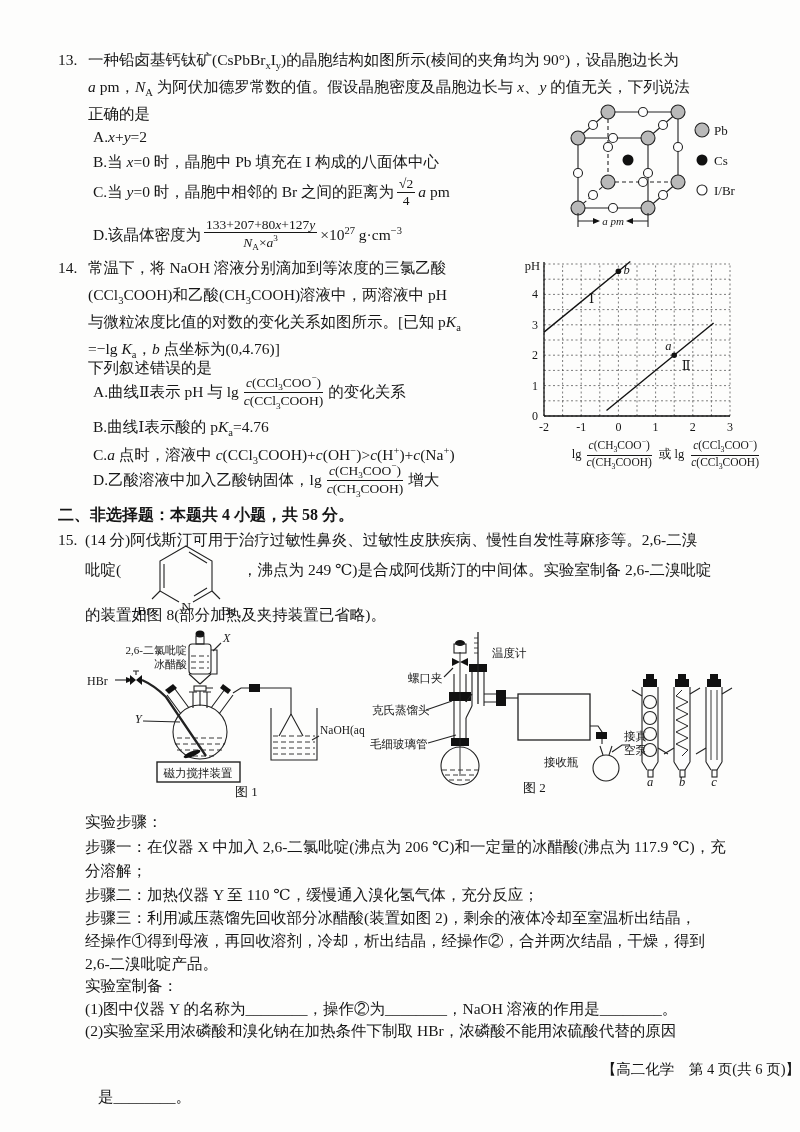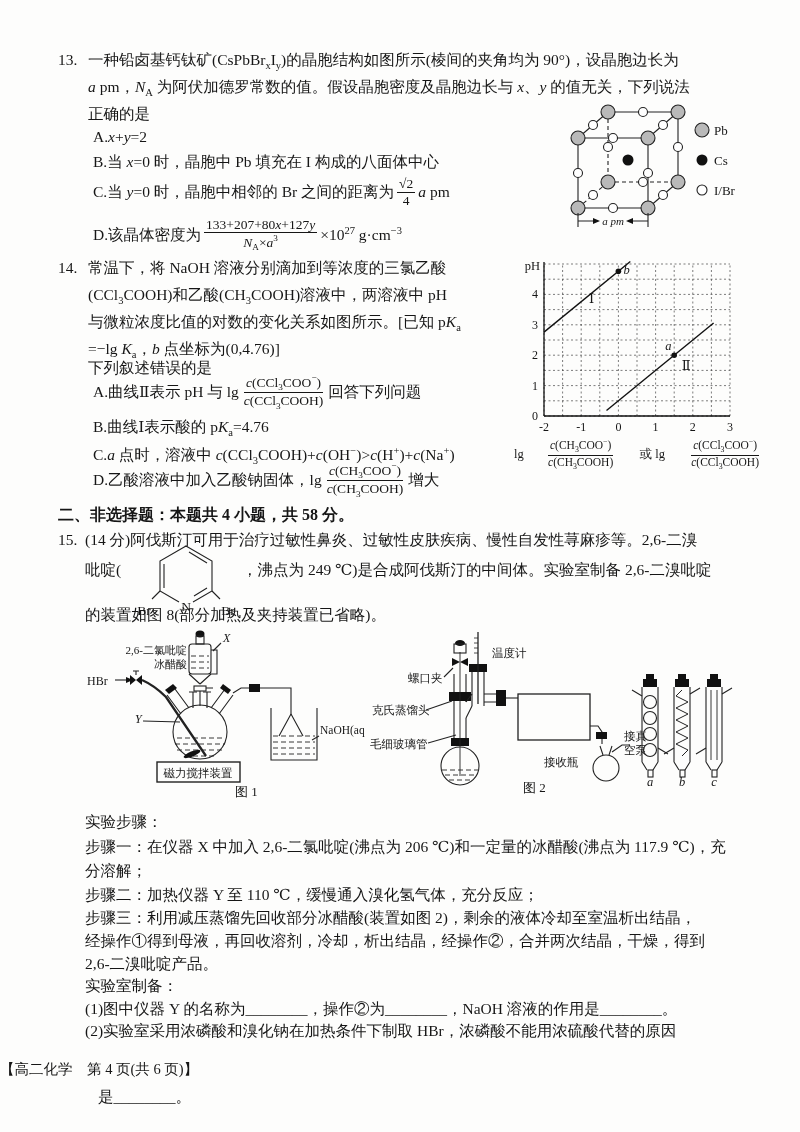--- a/index.html
+++ b/index.html
@@ -18,21 +18,21 @@
   .abs{position:absolute;}
   svg text{fill:#161616;font-family:"Liberation Serif","DejaVu Serif",serif;}
   .ln{stroke:#222;stroke-width:1.1;fill:none;}
   .ln2{stroke:#222;stroke-width:2.3;fill:none;}
   .dsh{stroke:#222;stroke-width:1.1;fill:none;stroke-dasharray:4 3;}
   .lq{stroke:#222;stroke-width:.9;fill:none;stroke-dasharray:5 3;}
   .fl{fill:#111;stroke:none;}
   .gray{fill:#b9b9b9;stroke:#222;stroke-width:1.1;}
   .wht{fill:#fff;stroke:#222;stroke-width:1.1;}
   .blk{fill:#111;stroke:none;}
-  .footer{position:absolute;left:0;width:800px;text-align:left;font-size:14.5px;}
+  .footer{position:absolute;left:0;width:800px;text-align:right;font-size:14.5px;}
 </style>
 </head>
 <body>
 
 <div class="page">
 
   <div class="tl" style="left:58px;top:50px">13.</div>
   <div class="tl" style="left:88px;top:50px">一种铅卤基钙钛矿(CsPbBr<sub>x</sub>I<sub>y</sub>)的晶胞结构如图所示(棱间的夹角均为 90°)，设晶胞边长为</div>
   <div class="tl" style="left:88px;top:77px"><i>a</i> pm，<i>N</i><sub>A</sub> 为阿伏加德罗常数的值。假设晶胞密度及晶胞边长与 <i>x</i>、<i>y</i> 的值无关，下列说法</div>
   <div class="tl" style="left:88px;top:104px">正确的是</div>
@@ -114,21 +114,21 @@
   <div class="tl" style="left:88px;top:285px">(CCl<sub>3</sub>COOH)和乙酸(CH<sub>3</sub>COOH)溶液中，两溶液中 pH</div>
   <div class="tl" style="left:88px;top:312px">与微粒浓度比值的对数的变化关系如图所示。[已知 p<i>K</i><sub>a</sub></div>
   <div class="tl" style="left:88px;top:339px">=−lg <i>K</i><sub>a</sub>，<i>b</i> 点坐标为(0,4.76)]</div>
   <div class="tl" style="left:88px;top:358px">下列叙述错误的是</div>
   <div class="fr" style="left:93px;top:372px;height:40px">
     <span>A.曲线Ⅱ表示 pH 与 lg</span>
     <span class="frac">
       <span class="fn"><i>c</i>(CCl<sub>3</sub>COO<sup>−</sup>)</span>
       <span class="fd"><i>c</i>(CCl<sub>3</sub>COOH)</span>
     </span>
-    <span>回答下列问题</span>
+    <span>的变化关系</span>
   </div>
   <div class="tl" style="left:93px;top:417px">B.曲线Ⅰ表示酸的 p<i>K</i><sub>a</sub>=4.76</div>
   <div class="tl" style="left:93px;top:441px">C.<i>a</i> 点时，溶液中 <i>c</i>(CCl<sub>3</sub>COOH)+<i>c</i>(OH<sup>−</sup>)&gt;<i>c</i>(H<sup>+</sup>)+<i>c</i>(Na<sup>+</sup>)</div>
   <div class="fr" style="left:93px;top:458px;height:44px">
     <span>D.乙酸溶液中加入乙酸钠固体，lg</span>
     <span class="frac">
       <span class="fn"><i>c</i>(CH<sub>3</sub>COO<sup>−</sup>)</span>
       <span class="fd"><i>c</i>(CH<sub>3</sub>COOH)</span>
     </span>
     <span>增大</span>
@@ -175,21 +175,21 @@
         <line x1="26" y1="80.096" x2="112.30399999999999" y2="9.567999999999998" stroke="#111" stroke-width="1.4"></line>
         <text x="73.616" y="50.91199999999999" font-size="13" text-anchor="middle">Ⅰ</text>
         <line x1="88.496" y1="158.52800000000002" x2="195.63200000000003" y2="70.976" stroke="#111" stroke-width="1.4"></line>
         <text x="168.104" y="118.39999999999999" font-size="13" text-anchor="middle">Ⅱ</text>
         <circle cx="100.4" cy="19.296000000000006" r="2.8" fill="#111"></circle>
         <text x="105.4" y="22.296000000000006" font-size="12.5" font-style="italic">b</text>
         <circle cx="156.2" cy="103.2" r="2.8" fill="#111"></circle>
         <text x="147.2" y="98.2" font-size="12.5" font-style="italic">a</text>
       </svg>
   </div>
-  <div class="fr" style="left:514px;top:438px;width:250px;justify-content:space-between;font-size:12.5px">
+  <div class="fr" style="left:514px;top:438px;width:250px;justify-content:flex-end;font-size:12.5px">
     <span>lg</span>
     <span class="frac fracsm">
       <span class="fn"><i>c</i>(CH<sub>3</sub>COO<sup>−</sup>)</span>
       <span class="fd"><i>c</i>(CH<sub>3</sub>COOH)</span>
     </span>
     <span style="margin:0 2px">或 lg</span>
     <span class="frac fracsm">
       <span class="fn"><i>c</i>(CCl<sub>3</sub>COO<sup>−</sup>)</span>
       <span class="fd"><i>c</i>(CCl<sub>3</sub>COOH)</span>
     </span>

